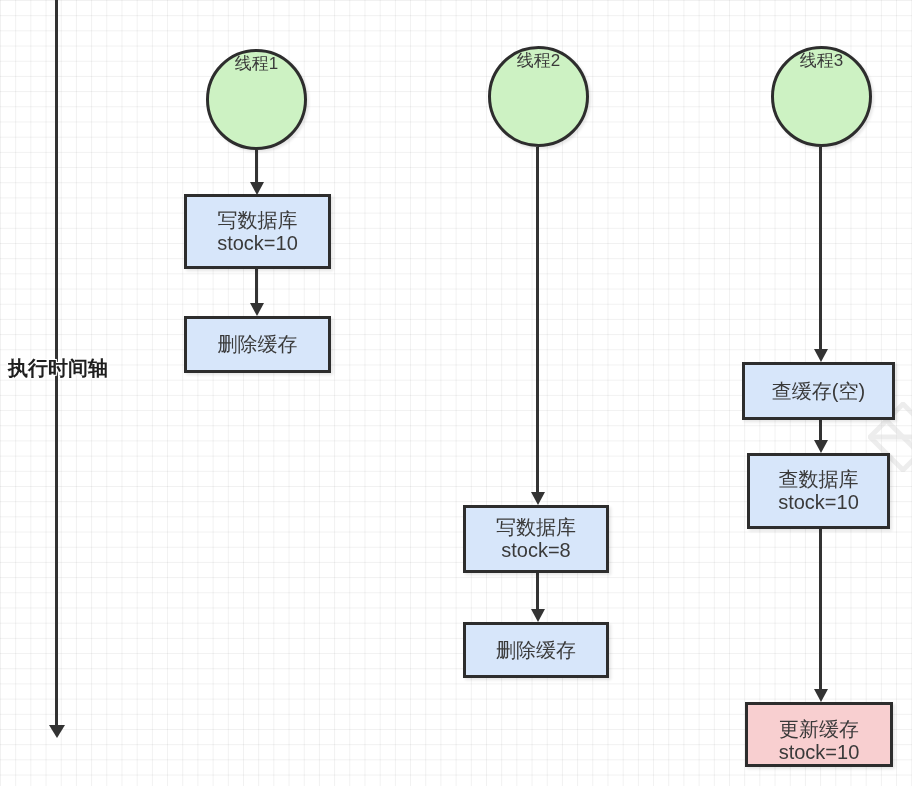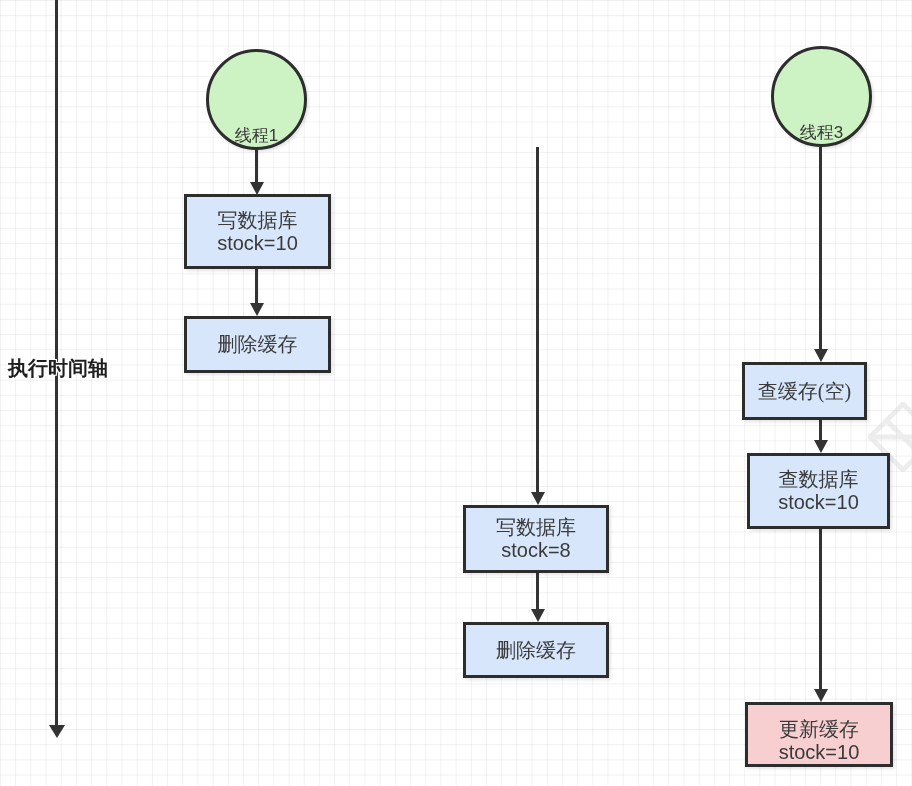--- a/index.html
+++ b/index.html
@@ -48,21 +48,21 @@
   }
 
   
   .thread-circle {
     position: absolute;
     width: 101px; height: 101px;
     border: 3px solid #2d2d2d;
     border-radius: 50%;
     background: #cdf2c3;
     box-sizing: border-box;
-    display: flex; align-items: flex-end; justify-content: center;
+    display: flex; align-items: flex-start; justify-content: center;
     font-size: 17px;
     box-shadow: 2px 2px 3px rgba(0,0,0,0.10);
     z-index: 2;
   }
 
   
   .step-box {
     position: absolute;
     border: 3px solid #2d2d2d;
     background: #d7e6fa;
@@ -117,35 +117,38 @@
   <div class="arrow" style="left:255px; top:150px; height:33px;"></div>
   <div class="step-box" style="left:184px; top:194px; width:147px; height:75px;">
     <span>写数据库</span>
     <span>stock=10</span>
   </div>
   <div class="arrow" style="left:255px; top:269px; height:35px;"></div>
   <div class="step-box" style="left:184px; top:316px; width:147px; height:57px;">
     <span>删除缓存</span>
   </div>
 
+  <div class="thread-circle" style="left:488px; top:46px;">
+    <span>线程2</span>
+  </div>
   <div class="arrow" style="left:536px; top:147px; height:346px;"></div>
   <div class="step-box" style="left:463px; top:505px; width:146px; height:68px;">
     <span>写数据库</span>
     <span>stock=8</span>
   </div>
   <div class="arrow" style="left:536px; top:573px; height:37px;"></div>
   <div class="step-box" style="left:463px; top:622px; width:146px; height:56px;">
     <span>删除缓存</span>
   </div>
 
   <div class="thread-circle" style="left:771px; top:46px;">
     <span>线程3</span>
   </div>
   <div class="arrow" style="left:819px; top:147px; height:203px;"></div>
-  <div class="step-box" style="left:742px; top:362px; width:125px; height:58px;font-family:Liberation Serif, serif;">
+  <div class="step-box" style="left:742px; top:362px; width:153px; height:58px;">
     <span>查缓存(空)</span>
   </div>
   <div class="arrow" style="left:819px; top:420px; height:21px;"></div>
   <div class="step-box" style="left:747px; top:453px; width:143px; height:76px;">
     <span>查数据库</span>
     <span>stock=10</span>
   </div>
   <div class="arrow" style="left:819px; top:520px; height:170px;"></div>
   <div class="step-box pink" style="left:745px; top:702px; width:148px; height:65px;">
     <span>更新缓存</span>

